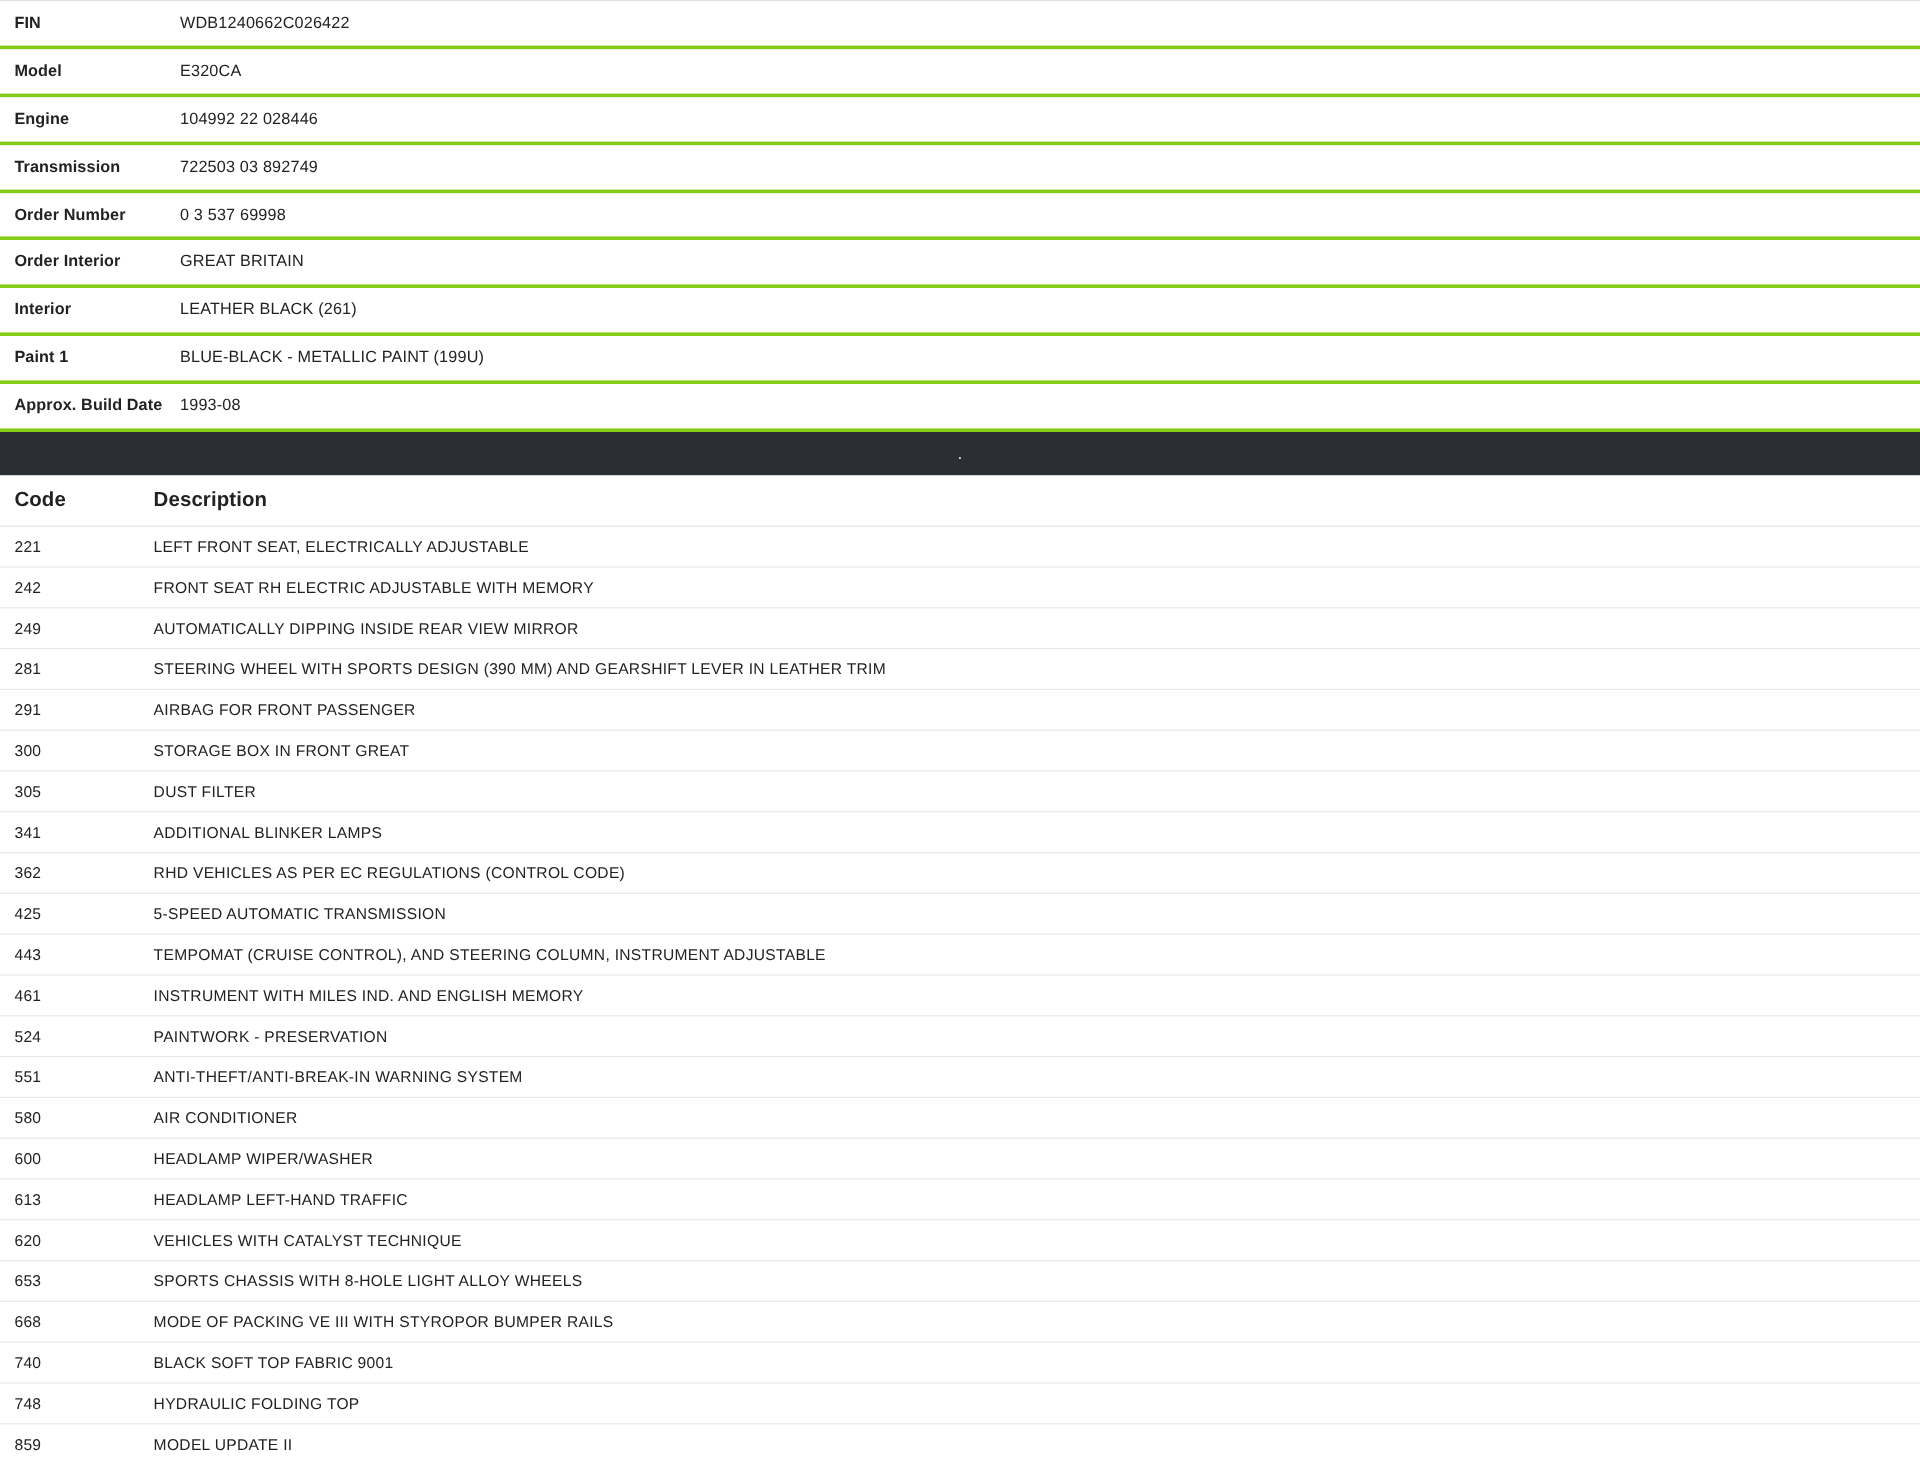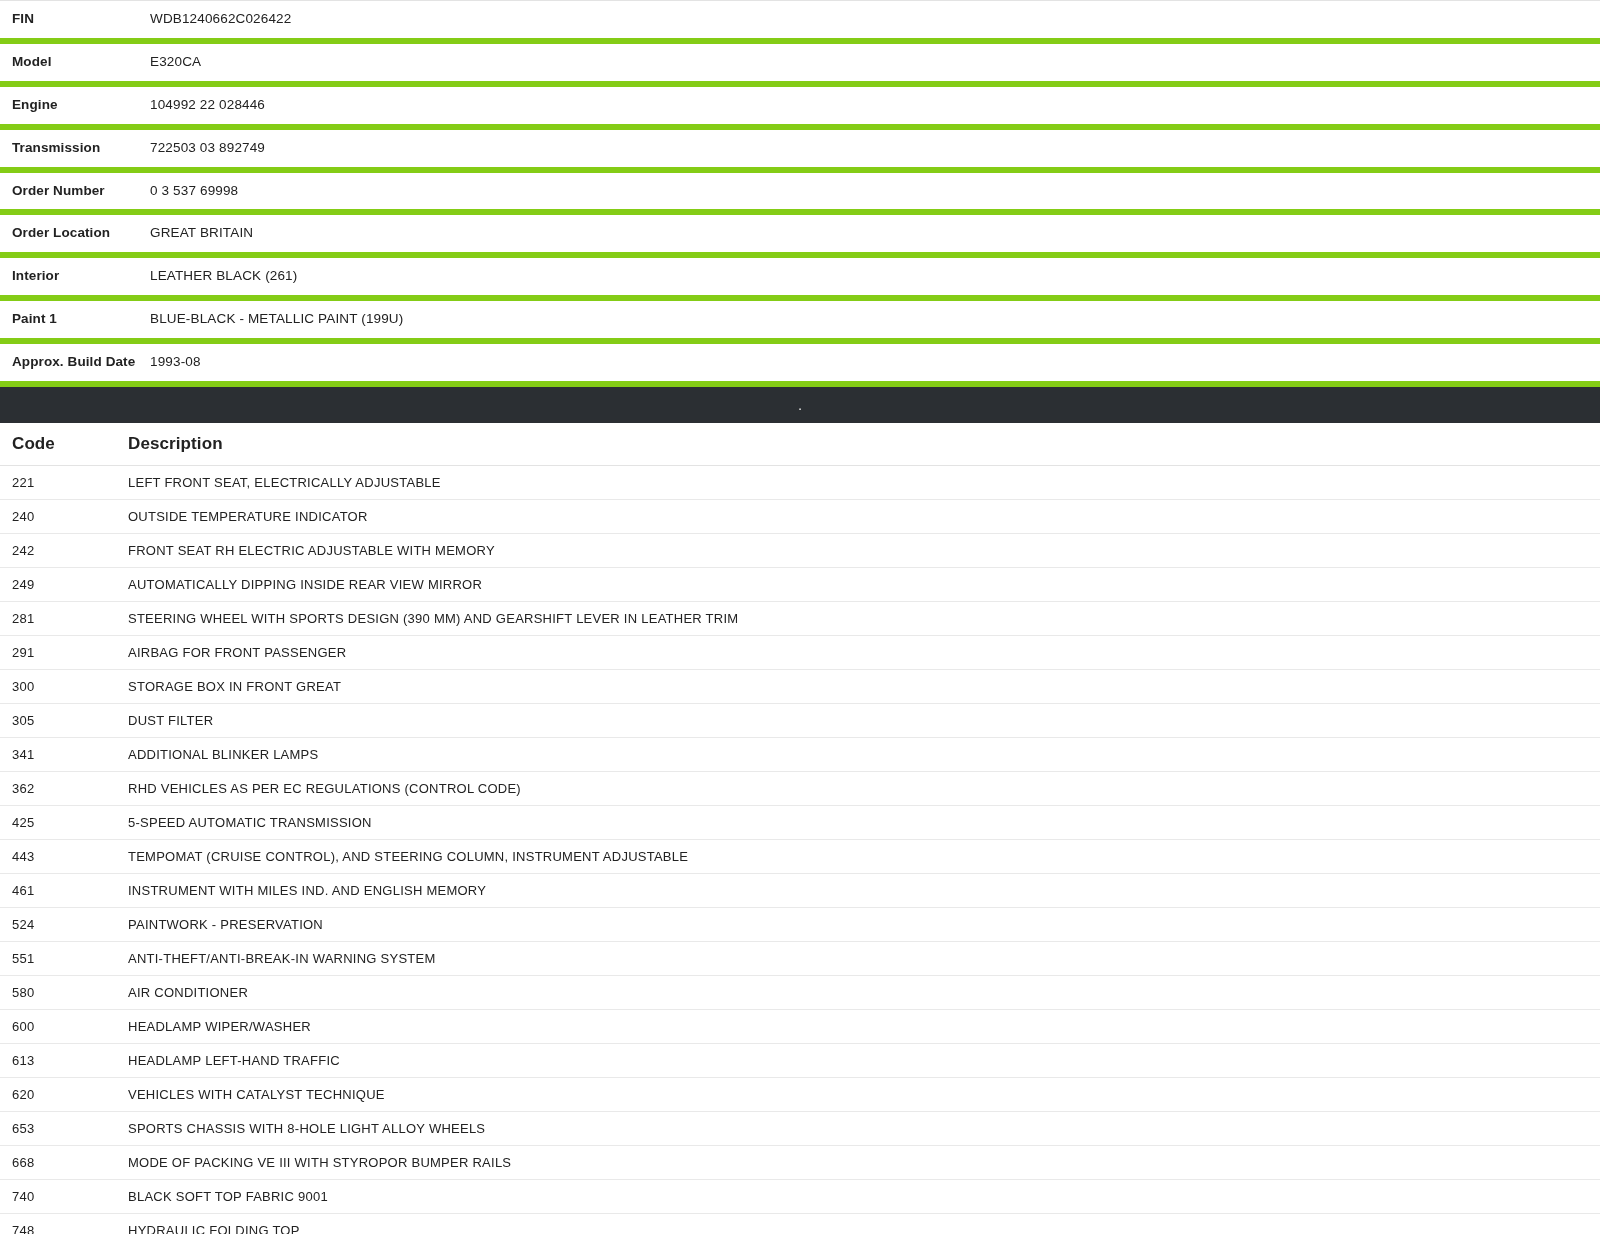--- a/index.html
+++ b/index.html
@@ -18,21 +18,21 @@
     width: 1600px;
     box-sizing: border-box;
   }
   
   .info-table {
     width: 100%;
     border-collapse: collapse;
     table-layout: fixed;
   }
   .info-table tr {
-    border-bottom: 6px solid #84cc16;
+    border-bottom: 3px solid #84cc16;
   }
   .info-table tr:first-child {
     border-top: 1px solid #e3e3e3;
   }
   .info-table td {
     padding: 10px 0 10px 12px;
     font-size: 13.5px;
     vertical-align: middle;
     line-height: 1.25;
   }
@@ -120,21 +120,21 @@
         </tr>
         <tr>
           <td class="label">Transmission</td>
           <td class="value">722503 03 892749</td>
         </tr>
         <tr>
           <td class="label">Order Number</td>
           <td class="value">0 3 537 69998</td>
         </tr>
         <tr>
-          <td class="label">Order Location</td>
+          <td class="label">Order Interior</td>
           <td class="value">GREAT BRITAIN</td>
         </tr>
         <tr>
           <td class="label">Interior</td>
           <td class="value">LEATHER BLACK (261)</td>
         </tr>
         <tr>
           <td class="label">Paint 1</td>
           <td class="value">BLUE-BLACK - METALLIC PAINT (199U)</td>
         </tr>
@@ -155,24 +155,20 @@
         <th class="code-col">Code</th>
         <th class="desc-col">Description</th>
       </tr>
     </thead>
     <tbody id="codes-body">
         <tr>
           <td class="code">221</td>
           <td class="desc">LEFT FRONT SEAT, ELECTRICALLY ADJUSTABLE</td>
         </tr>
         <tr>
-          <td class="code">240</td>
-          <td class="desc">OUTSIDE TEMPERATURE INDICATOR</td>
-        </tr>
-        <tr>
           <td class="code">242</td>
           <td class="desc">FRONT SEAT RH ELECTRIC ADJUSTABLE WITH MEMORY</td>
         </tr>
         <tr>
           <td class="code">249</td>
           <td class="desc">AUTOMATICALLY DIPPING INSIDE REAR VIEW MIRROR</td>
         </tr>
         <tr>
           <td class="code">281</td>
           <td class="desc">STEERING WHEEL WITH SPORTS DESIGN (390 MM) AND GEARSHIFT LEVER IN LEATHER TRIM</td>

